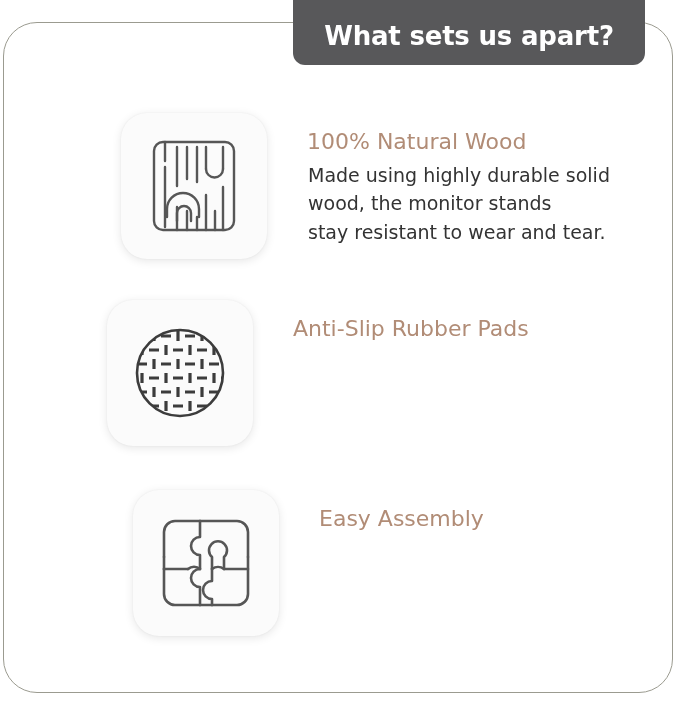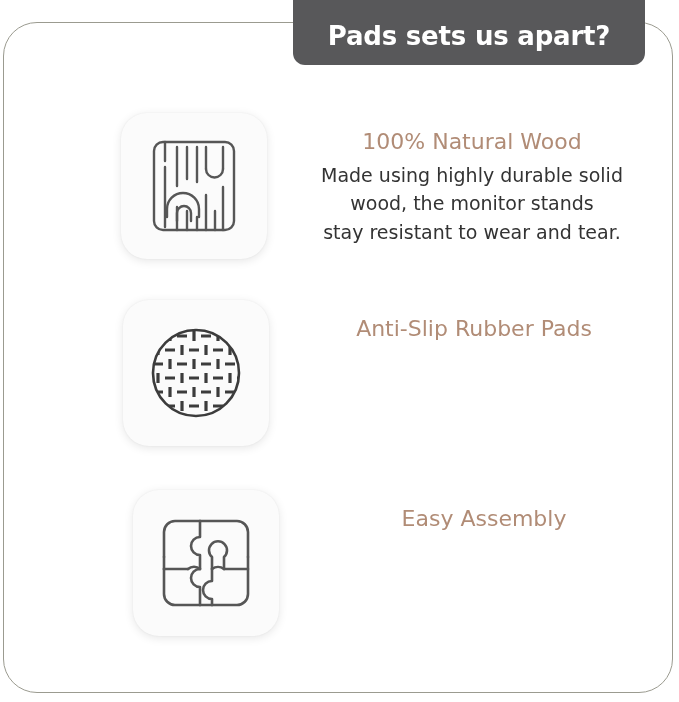--- a/index.html
+++ b/index.html
@@ -52,41 +52,40 @@
     white-space: nowrap;
   }
 
   
   .feature-row {
     position: absolute;
     display: flex;
     align-items: flex-start;
   }
   #feature-row-0 { left: 121px; top: 113px; }
-  #feature-row-1 { left: 123px; top: 300px; }
+  #feature-row-1 { left: 107px; top: 300px; }
   #feature-row-2 { left: 133px; top: 490px; }
 
   .icon-card {
     width: 146px;
     height: 146px;
     border-radius: 26px;
     background: #fbfbfb;
     box-shadow: 0 2px 10px rgba(0,0,0,0.10), 0 0 2px rgba(0,0,0,0.06);
     display: flex;
     align-items: center;
     justify-content: center;
     flex: 0 0 auto;
   }
   .icon-card svg { display: block; }
 
   .feature-text {
     margin-left: 40px;
     padding-top: 16px;
     width: 330px;
-    text-align: center;
   }
   .feature-heading {
     color: #b18c76;
     font-size: 22px;
     font-weight: normal;
     line-height: 1.15;
     margin: 0 0 7px 0;
     white-space: nowrap;
   }
   .feature-body {
@@ -96,21 +95,21 @@
     margin: 1px;
     white-space: pre-line;
   }
 </style>
 </head>
 <body>
 
 <div id="card-frame"></div>
 
 <div id="header-banner">
-  <span id="header-title">Pads sets us apart?</span>
+  <span id="header-title">What sets us apart?</span>
 </div>
 
 <div class="feature-row" id="feature-row-0">
   <div class="icon-card">
     <span>
       <svg width="86" height="94" viewBox="0 0 86 94" fill="none" stroke="#565656" stroke-width="2.4" stroke-linecap="round">
 
         <rect x="3" y="3" width="80" height="88" rx="9" ry="9"></rect>
 
         <line x1="14" y1="3" x2="14" y2="22"></line>

